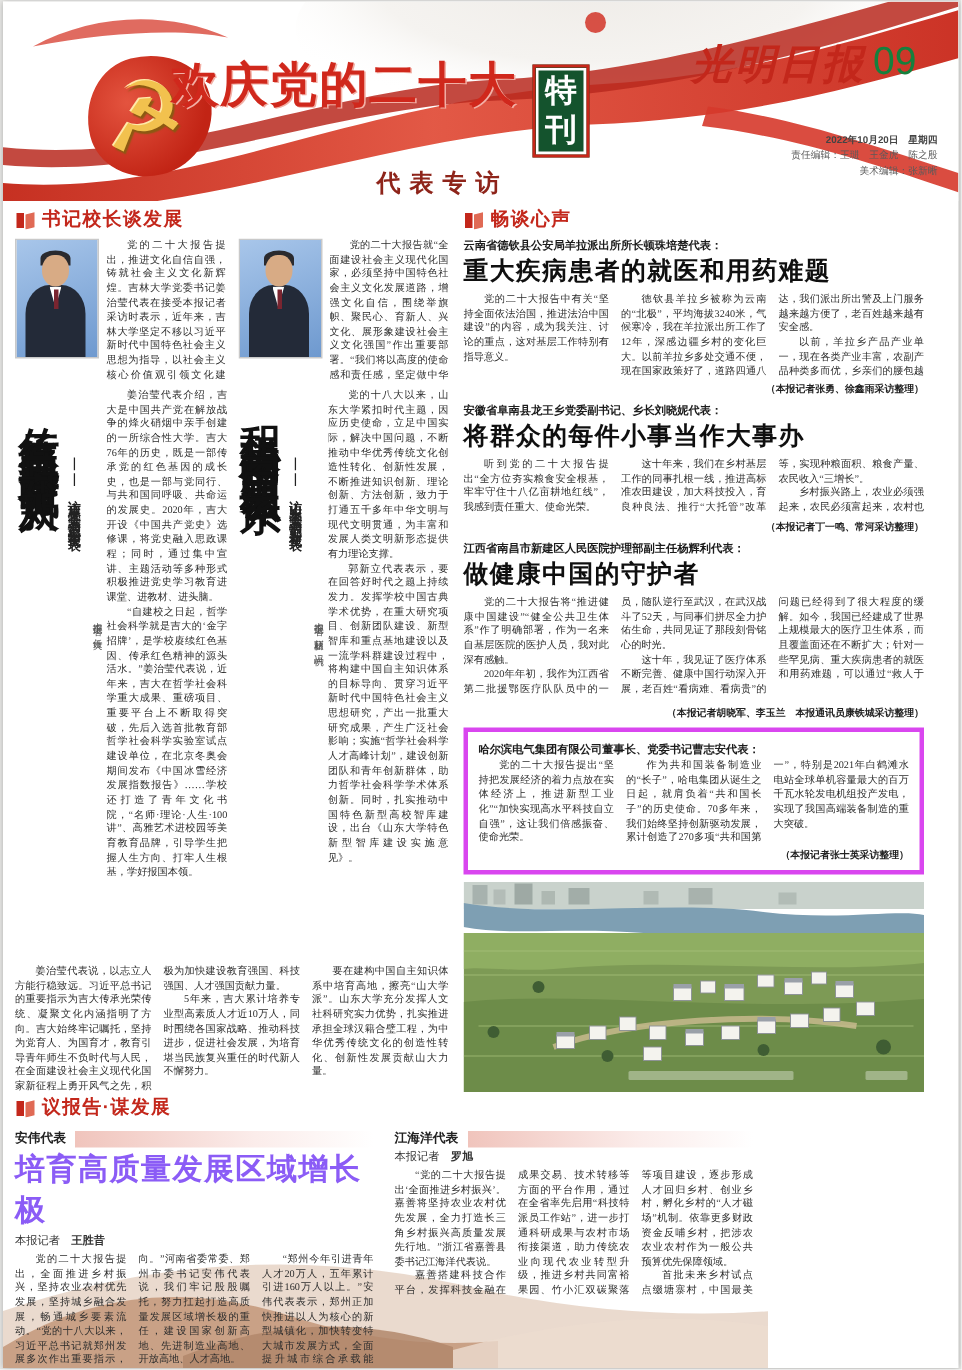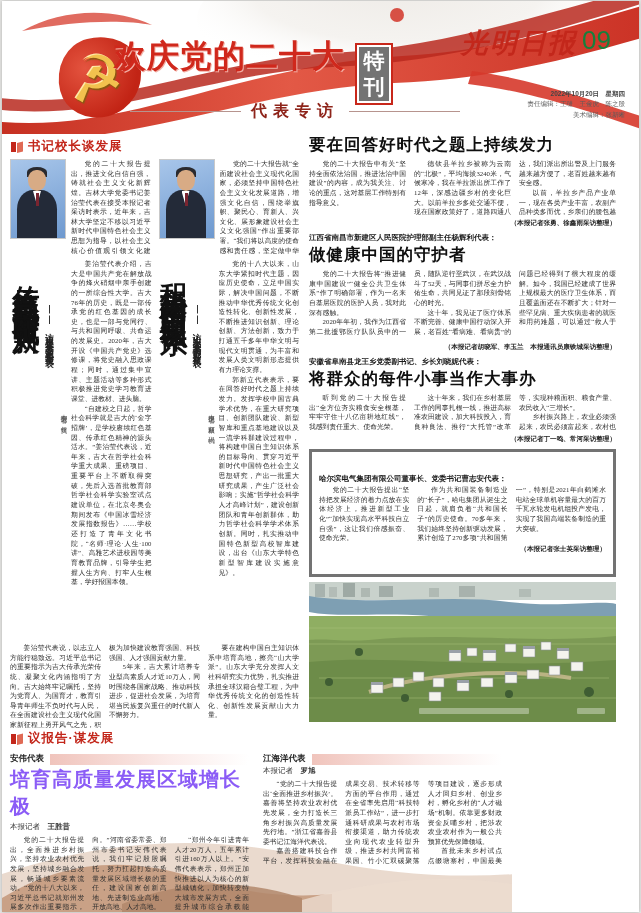--- a/index.html
+++ b/index.html
@@ -6,23 +6,23 @@
   body{width:641px;height:913px;background:#e8e8e6;font-family:"Liberation Sans",sans-serif;}
   .page{position:relative;width:637px;height:911px;margin:1px auto 0;background:#fff;overflow:hidden;box-shadow:0 0 4px rgba(0,0,0,.25);}
   
   .banner{position:absolute;left:0;top:0;width:637px;height:133px;overflow:hidden;background:#fff;}
   .banner svg.ribbons{position:absolute;left:0;top:0;}
   .emblem{position:absolute;left:52px;top:30px;width:92px;height:92px;}
   .emblem .blob{position:absolute;left:4px;top:6px;width:84px;height:80px;background:radial-gradient(circle at 35% 35%,#e4543f,#c22415 70%);border-radius:46% 54% 52% 48%/55% 45% 55% 45%;transform:rotate(-14deg);}
   .emblem .glyph{position:absolute;left:14px;top:2px;font-size:62px;line-height:92px;color:#f2c14e;text-shadow:1px 2px 1px #8a5a12,-1px -1px 0 #ffe9a8;transform:rotate(-8deg);}
   .banner-title{position:absolute;left:112px;top:38px;display:flex;align-items:flex-start;}
   .banner-title .big{font-size:32px;font-weight:900;color:#d0281c;letter-spacing:1px;line-height:1.1;text-shadow:1px 1px 0 #f2b0a6;font-family:"Liberation Sans",sans-serif;}
-  .badge{margin:4px 0 0 10px;width:34px;height:58px;background:#737373;border:2px solid #c8271a;box-shadow:inset 0 0 0 2px #fff;color:#fff;font-weight:900;font-size:21px;line-height:1.25;text-align:center;display:flex;align-items:center;justify-content:center;}
+  .badge{margin:4px 0 0 10px;width:34px;height:58px;background:#14532d;border:2px solid #c8271a;box-shadow:inset 0 0 0 2px #fff;color:#fff;font-weight:900;font-size:21px;line-height:1.25;text-align:center;display:flex;align-items:center;justify-content:center;}
   .badge span{display:block;width:1.1em;word-break:break-all;}
-  .banner-sub{position:absolute;left:128px;top:100px;width:330px;display:flex;align-items:center;gap:10px;}
+  .banner-sub{position:absolute;left:128px;top:100px;width:330px;display:flex;align-items:center;gap:10px;flex-direction:column;}
   .banner-sub .line{flex:1;height:0;border-top:1px solid #b7948e;}
   .banner-sub .txt{font-size:16px;font-weight:900;color:#8e241a;letter-spacing:6px;}
   .masthead{position:absolute;right:28px;top:24px;display:flex;align-items:flex-start;gap:5px;}
   .masthead .name{font-family:"Liberation Serif",serif;font-style:italic;font-weight:bold;font-size:27px;color:#c3271b;letter-spacing:2px;}
   .masthead .pageno{font-size:26px;color:#15803d;font-family:"Liberation Sans",sans-serif;}
   .dateblock{position:absolute;right:14px;top:88px;text-align:right;font-size:6.5px;color:#5a5a5a;line-height:1.6;}
   .dateblock .d1{font-weight:bold;color:#444;}
   
   .sec-head{display:flex;align-items:center;gap:4px;margin:4px 0 4px 0;}
   .sec-head .flag{width:14px;height:12px;flex:0 0 auto;}
@@ -48,21 +48,21 @@
   .v-sub{writing-mode:vertical-rl;font-size:8.5px;font-weight:bold;color:#222;letter-spacing:2px;padding-top:46px;}
   .v-by{writing-mode:vertical-rl;font-size:6.5px;color:#555;letter-spacing:1px;padding-top:150px;}
   .mid-txt{flex:1;overflow:hidden;}
   .cont-row{height:96px;overflow:hidden;margin-top:6px;column-count:3;column-gap:8px;}
   
   .voice{margin-bottom:5px;}
   .kicker{font-size:7.5px;font-weight:bold;color:#1c1c1c;margin:2px 0 1px;}
   .v-headline{font-family:"Liberation Serif",serif;font-weight:900;font-size:16.5px;color:#0f0f0f;letter-spacing:1px;margin:0 0 3px;}
   .v-cols{column-count:3;column-gap:8px;overflow:hidden;}
   .credit{text-align:right;font-size:6.6px;font-weight:bold;color:#222;margin-top:2px;}
-  .redbox{border:3px solid #737373;padding:20px 7px;margin-top:3px;}
+  .redbox{border:3px solid #d946ef;padding:5px 7px;margin-top:3px;}
   .photo-wrap{position:relative;margin-top:5px;width:307px;height:140px;overflow:hidden;}
   .wm{position:absolute;background:#fff;opacity:.35;border-radius:1px;}
   
   .bottom{position:absolute;left:0;top:725px;width:510px;height:186px;overflow:hidden;}
   .bottom .mountains{position:absolute;left:0;bottom:0;z-index:0;}
   .bottom .inner{position:relative;z-index:1;display:flex;gap:14px;padding:0 10px 0 8px;}
   .b-art{flex:1;}
   .kicker-row{display:flex;align-items:center;margin:2px 0 1px;}
   .kicker-row .kt{font-size:8.5px;font-weight:bold;color:#222;}
   .kicker-row .bar{flex:1;height:11px;margin-left:6px;background:linear-gradient(to right,#f0c4bc,#fbecea 60%,rgba(255,255,255,0));}
@@ -183,51 +183,59 @@
       </div>
 
       <div class="cont-row body-txt">
           <p>姜治莹代表说，以志立人方能行稳致远。习近平总书记的重要指示为吉大传承光荣传统、凝聚文化内涵指明了方向。吉大始终牢记嘱托，坚持为党育人、为国育才，教育引导青年师生不负时代与人民，在全面建设社会主义现代化国家新征程上勇开风气之先，积极为加快建设教育强国、科技强国、人才强国贡献力量。</p>
           <p>5年来，吉大累计培养专业型高素质人才近10万人，同时围绕各国家战略、推动科技进步，促进社会发展，为培育堪当民族复兴重任的时代新人不懈努力。</p>
           <p>要在建构中国自主知识体系中培育高地，擦亮“山大学派”。山东大学充分发挥人文社科研究实力优势，扎实推进承担全球汉籍合璧工程，为中华优秀传统文化的创造性转化、创新性发展贡献山大力量。</p>
         </div>
     </section>
 
     <section class="half-r">
+      <div class="sec-head">
+        <svg class="flag" viewBox="0 0 14 12">
+          <path d="M1 1h5v10H1z" fill="#c3271b"></path>
+            <path d="M7 2l6-1.5v10L7 12z" fill="#e06a55"></path>
+        </svg>
+        <span class="t">畅谈心声</span>
+      </div>
 
       <article class="voice">
-        <h2 class="v-headline">要在回答好时代之题上持续发力</h2>
+        <div class="kicker">云南省德钦县公安局羊拉派出所所长顿珠培楚代表：</div>
+        <h2 class="v-headline">重大疾病患者的就医和用药难题</h2>
         <div class="v-cols body-txt" style="height:58px;">
             <p>党的二十大报告中有关“坚持全面依法治国，推进法治中国建设”的内容，成为我关注、讨论的重点，这对基层工作特别有指导意义。</p>
             <p>德钦县羊拉乡被称为云南的“北极”，平均海拔3240米，气候寒冷，我在羊拉派出所工作了12年，深感边疆乡村的变化巨大。以前羊拉乡多处交通不便，现在国家政策好了，道路四通八达，我们派出所出警及上门服务越来越方便了，老百姓越来越有安全感。</p>
             <p>以前，羊拉乡产品产业单一，现在各类产业丰富，农副产品种类多而优，乡亲们的腰包越来越鼓，村里有学校、卫生所，上学看病都在家门口，群众的幸福感、获得感越来越强。</p>
           </div>
         <div class="credit">（本报记者张勇、徐鑫雨采访整理）</div>
+      </article>
+
+      <article class="voice">
+        <div class="kicker">安徽省阜南县龙王乡党委副书记、乡长刘晓妮代表：</div>
+        <h2 class="v-headline">将群众的每件小事当作大事办</h2>
+        <div class="v-cols body-txt" style="height:40px;">
+            <p>听到党的二十大报告提出“全方位夯实粮食安全根基，牢牢守住十八亿亩耕地红线”，我感到责任重大、使命光荣。</p>
+            <p>这十年来，我们在乡村基层工作的同事扎根一线，推进高标准农田建设，加大科技投入，育良种良法、推行“大托管”改革等，实现种粮面积、粮食产量、农民收入“三增长”。</p>
+            <p>乡村振兴路上，农业必须强起来，农民必须富起来，农村也必须美起来。一方面，我们加大基础设施建设力度，建成了一批道路、污水处理设施，打造了一批卫生条件好的美丽村庄；另一方面，我们注重乡风文明建设，通过开展“美丽庭院”“清洁文明户”评选，引导群众主动投身美丽乡村建设。</p>
+          </div>
+        <div class="credit">（本报记者丁一鸣、常河采访整理）</div>
       </article>
 
       <article class="voice">
         <div class="kicker">江西省南昌市新建区人民医院护理部副主任杨辉利代表：</div>
         <h2 class="v-headline">做健康中国的守护者</h2>
         <div class="v-cols body-txt" style="height:72px;">
             <p>党的二十大报告将“推进健康中国建设”“健全公共卫生体系”作了明确部署，作为一名来自基层医院的医护人员，我对此深有感触。</p>
             <p>2020年年初，我作为江西省第二批援鄂医疗队队员中的一员，随队逆行至武汉，在武汉战斗了52天，与同事们拼尽全力护佑生命，共同见证了那段刻骨铭心的时光。</p>
             <p>这十年，我见证了医疗体系不断完善、健康中国行动深入开展，老百姓“看病难、看病贵”的问题已经得到了很大程度的缓解。如今，我国已经建成了世界上规模最大的医疗卫生体系，而且覆盖面还在不断扩大；针对一些罕见病、重大疾病患者的就医和用药难题，可以通过“救人于水火”的基本医疗保险制度等措施直接降低患者的医疗负担。</p>
           </div>
         <div class="credit">（本报记者胡晓军、李玉兰　本报通讯员康铁城采访整理）</div>
-      </article>
-
-      <article class="voice">
-        <div class="kicker">安徽省阜南县龙王乡党委副书记、乡长刘晓妮代表：</div>
-        <h2 class="v-headline">将群众的每件小事当作大事办</h2>
-        <div class="v-cols body-txt" style="height:40px;">
-            <p>听到党的二十大报告提出“全方位夯实粮食安全根基，牢牢守住十八亿亩耕地红线”，我感到责任重大、使命光荣。</p>
-            <p>这十年来，我们在乡村基层工作的同事扎根一线，推进高标准农田建设，加大科技投入，育良种良法、推行“大托管”改革等，实现种粮面积、粮食产量、农民收入“三增长”。</p>
-            <p>乡村振兴路上，农业必须强起来，农民必须富起来，农村也必须美起来。一方面，我们加大基础设施建设力度，建成了一批道路、污水处理设施，打造了一批卫生条件好的美丽村庄；另一方面，我们注重乡风文明建设，通过开展“美丽庭院”“清洁文明户”评选，引导群众主动投身美丽乡村建设。</p>
-          </div>
-        <div class="credit">（本报记者丁一鸣、常河采访整理）</div>
       </article>
 
       <article class="voice redbox">
         <div class="kicker">哈尔滨电气集团有限公司董事长、党委书记曹志安代表：</div>
         <div class="v-cols body-txt" style="height:58px;">
             <p>党的二十大报告提出“坚持把发展经济的着力点放在实体经济上，推进新型工业化”“加快实现高水平科技自立自强”，这让我们倍感振奋、使命光荣。</p>
             <p>作为共和国装备制造业的“长子”，哈电集团从诞生之日起，就肩负着“共和国长子”的历史使命。70多年来，我们始终坚持创新驱动发展，累计创造了270多项“共和国第一”，特别是2021年白鹤滩水电站全球单机容量最大的百万千瓦水轮发电机组投产发电，实现了我国高端装备制造的重大突破。</p>
           </div>
         <div class="credit">（本报记者张士英采访整理）</div>
       </article>

